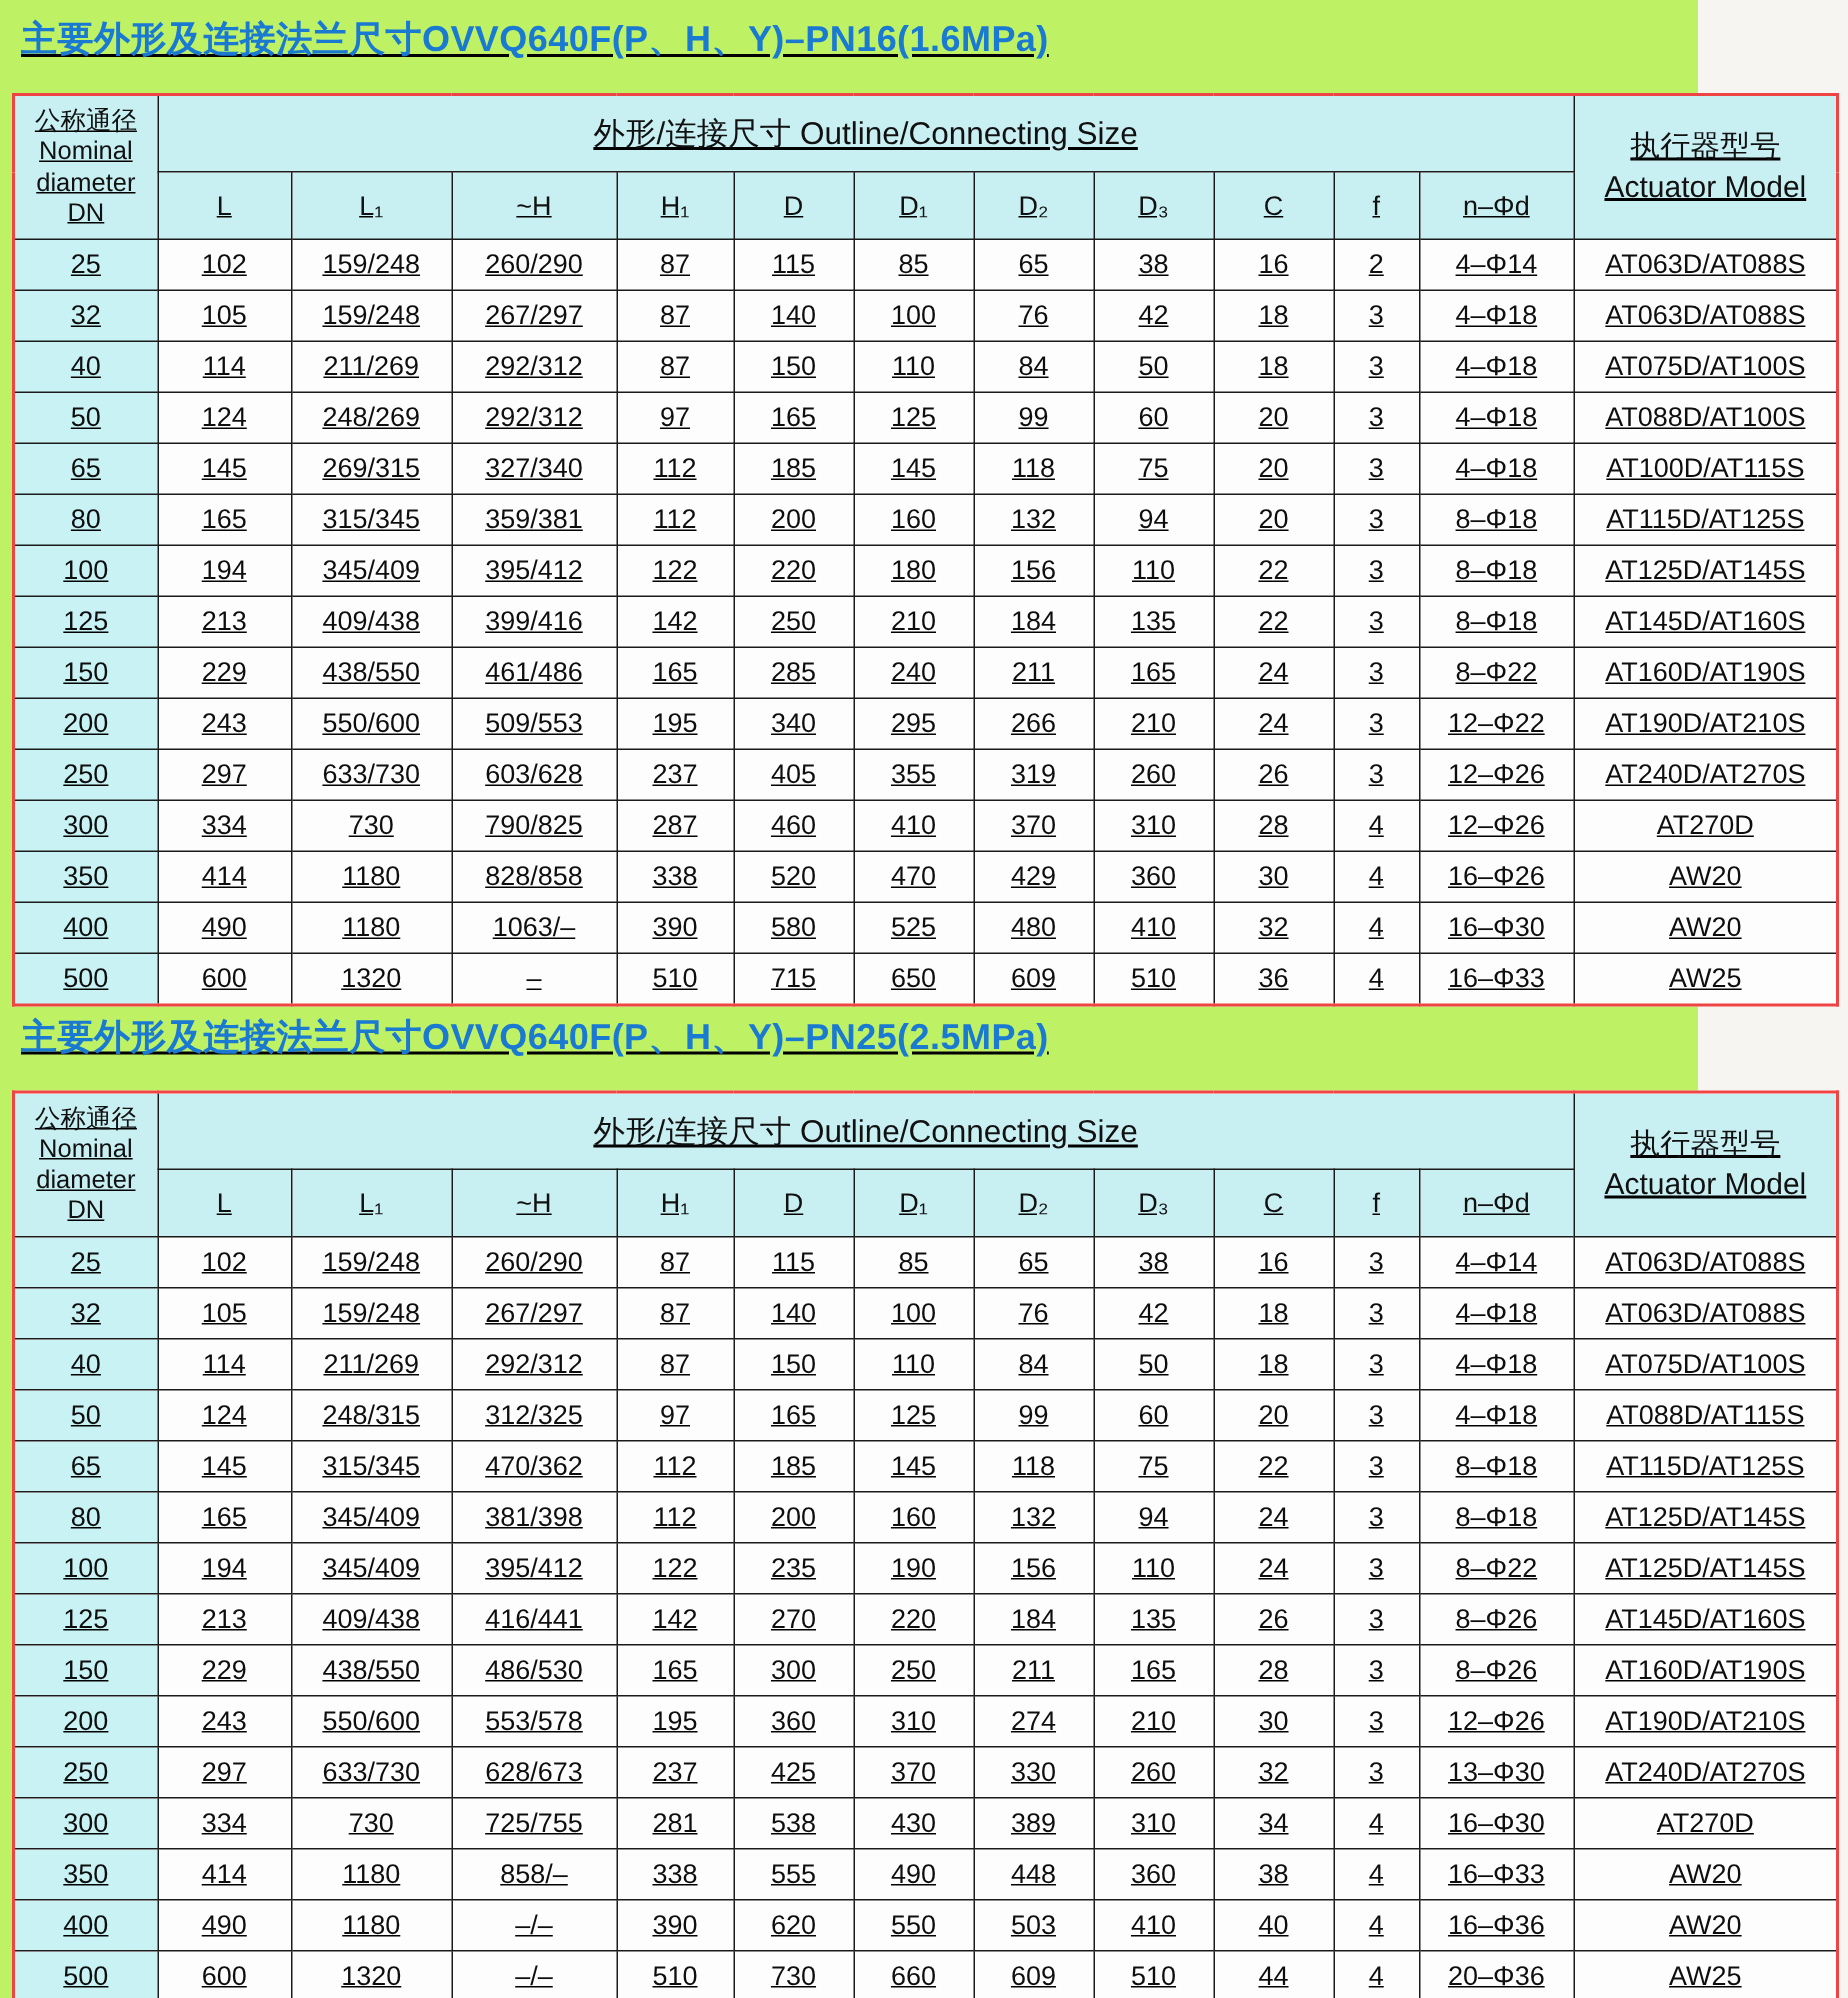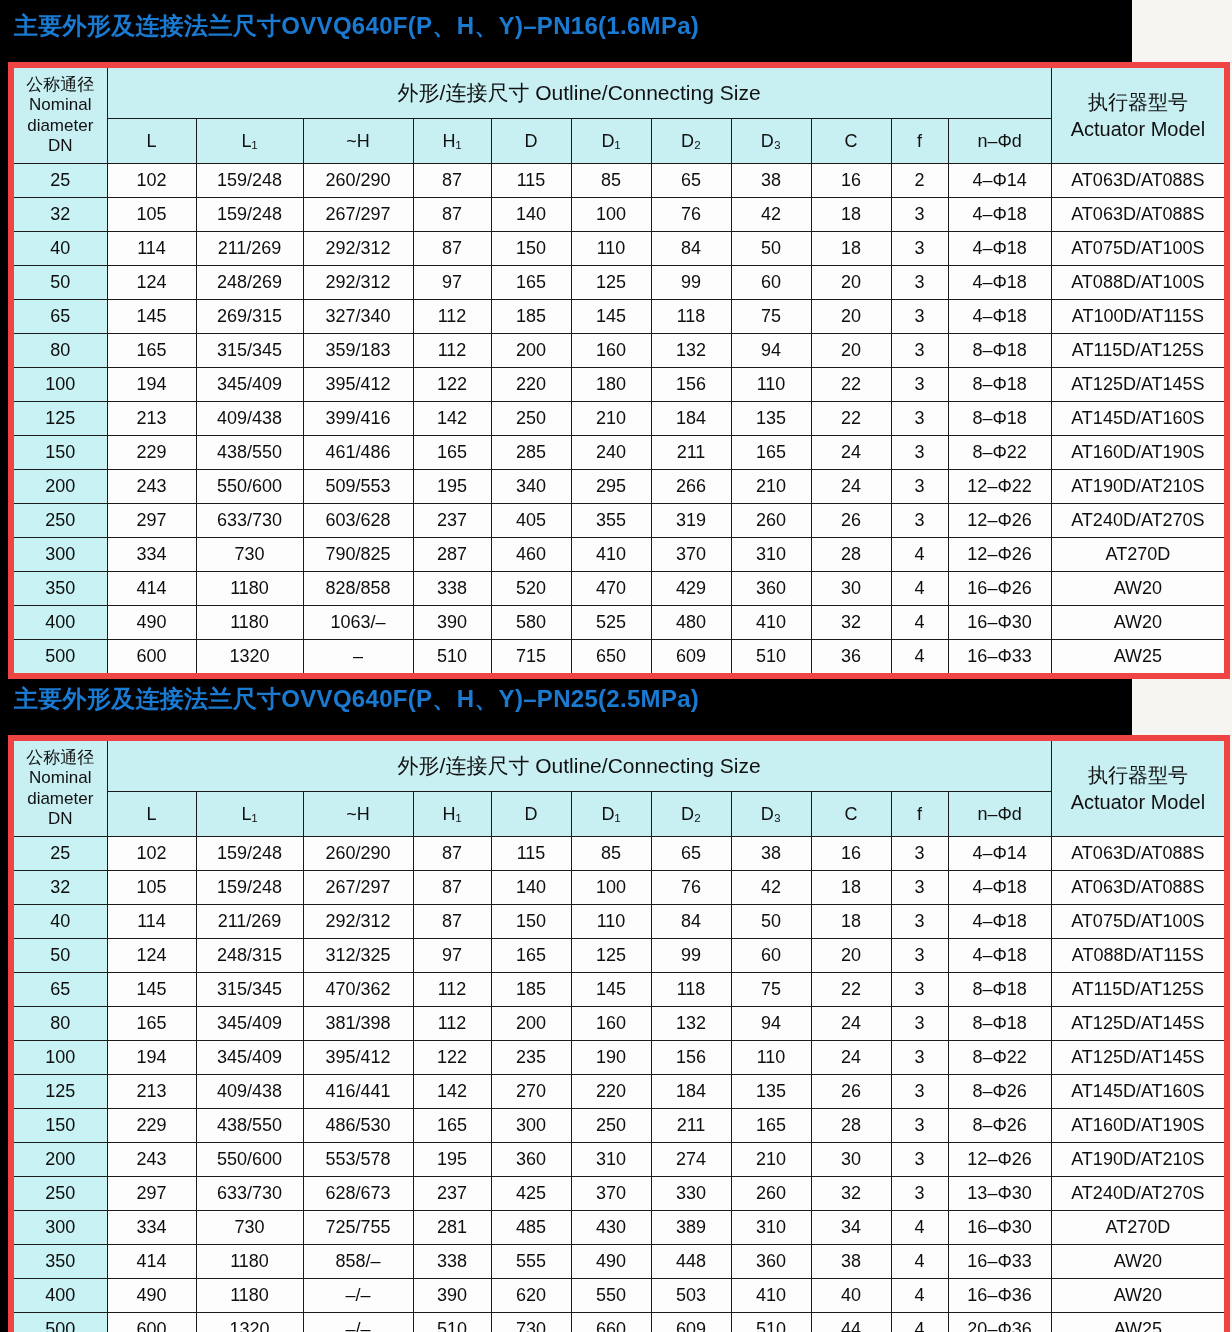--- a/index.html
+++ b/index.html
@@ -6,37 +6,38 @@
     margin: 0;
     padding: 0;
     background: #f6f5f2;
     font-family: "Liberation Sans", "DejaVu Sans", sans-serif;
   }
   .doc {
     width: 1132px;
     height: 1332px;
     box-sizing: border-box;
     padding: 6px 8px;
-    background: #000000;
+    background: #bef264;
+    text-decoration: underline;
   }
   .section-title {
     color: #1a7ad1;
     font-size: 24px;
     font-weight: bold;
     margin: 4px 0 20px 6px;
     letter-spacing: 0.3px;
     white-space: nowrap;
   }
   .section-title.second {
   }
   table.spec {
     border-collapse: collapse;
     table-layout: fixed;
     width: 1216px;
-    border: 6px solid #ef4444;
+    border: 2px solid #ef4444;
     background: #fdfdfd;
   }
   table.spec th, table.spec td {
     border: 1px solid #1b1b1b;
     text-align: center;
     vertical-align: middle;
     padding: 0 2px;
     overflow: hidden;
   }
   thead th {
@@ -193,21 +194,21 @@
           <td>75</td>
           <td>20</td>
           <td>3</td>
           <td>4–Φ18</td>
           <td>AT100D/AT115S</td>
         </tr>
         <tr>
           <td class="dn">80</td>
           <td>165</td>
           <td>315/345</td>
-          <td>359/183</td>
+          <td>359/381</td>
           <td>112</td>
           <td>200</td>
           <td>160</td>
           <td>132</td>
           <td>94</td>
           <td>20</td>
           <td>3</td>
           <td>8–Φ18</td>
           <td>AT115D/AT125S</td>
         </tr>
@@ -556,21 +557,21 @@
           <td>3</td>
           <td>13–Φ30</td>
           <td>AT240D/AT270S</td>
         </tr>
         <tr>
           <td class="dn">300</td>
           <td>334</td>
           <td>730</td>
           <td>725/755</td>
           <td>281</td>
-          <td>485</td>
+          <td>538</td>
           <td>430</td>
           <td>389</td>
           <td>310</td>
           <td>34</td>
           <td>4</td>
           <td>16–Φ30</td>
           <td>AT270D</td>
         </tr>
         <tr>
           <td class="dn">350</td>

